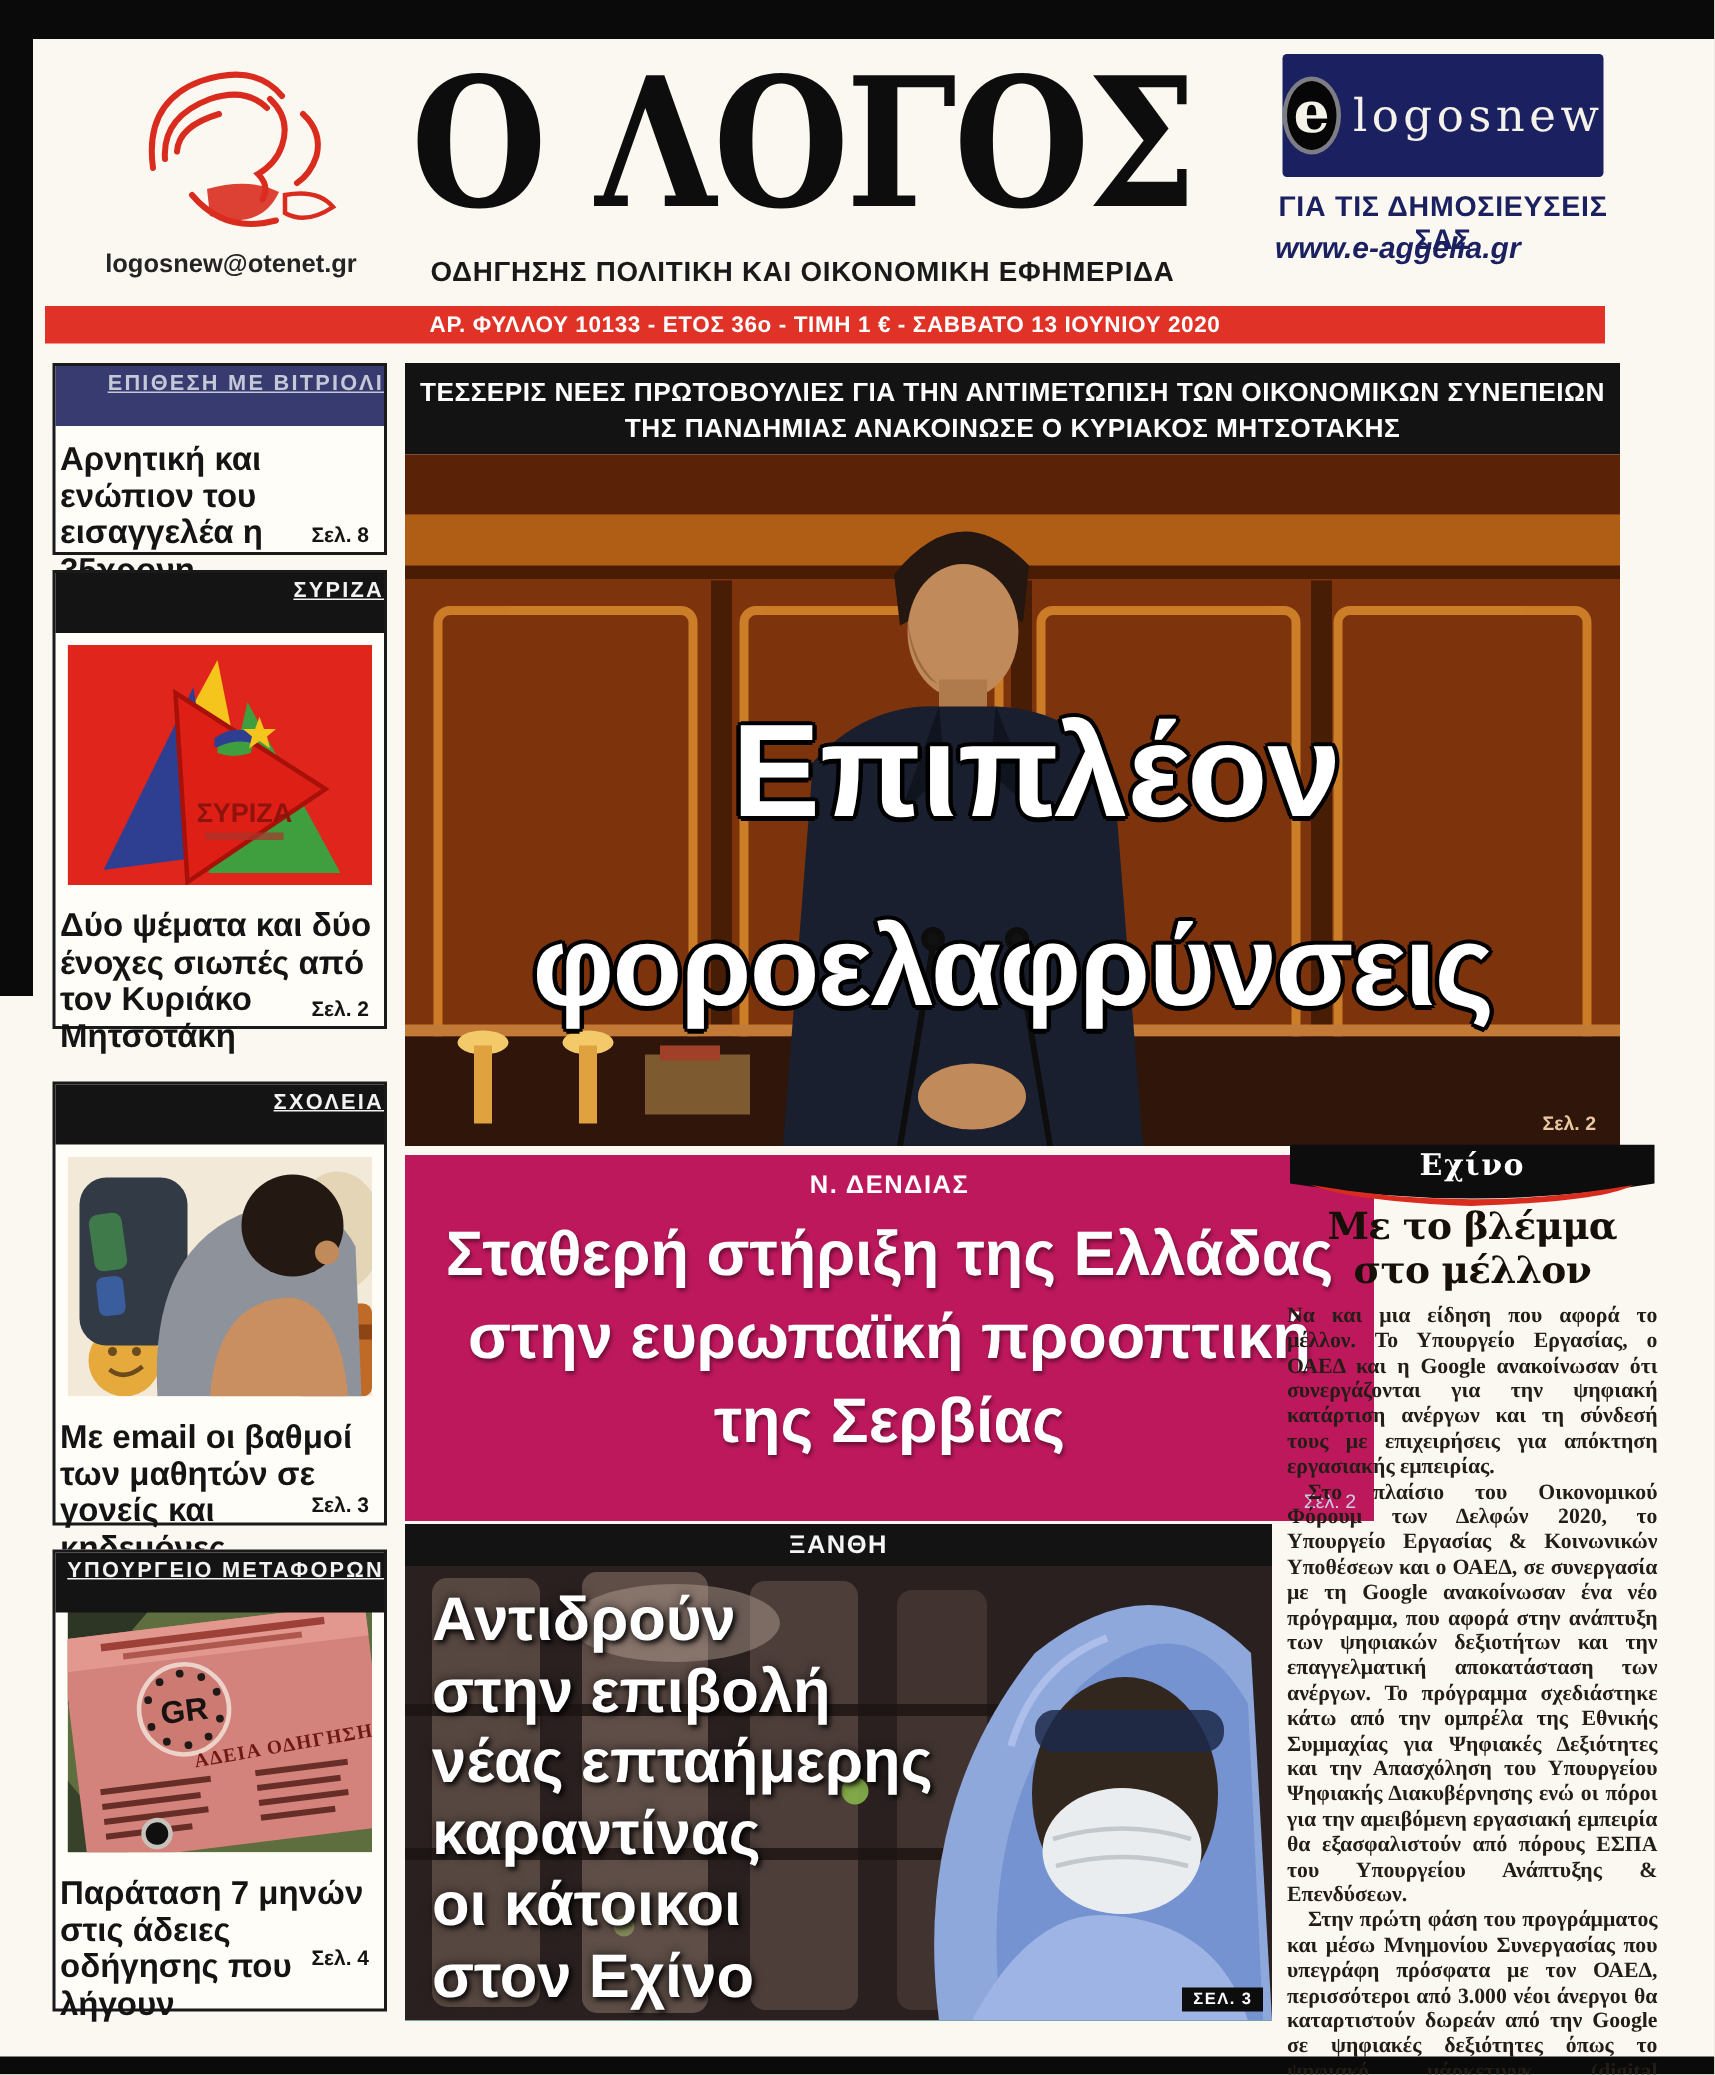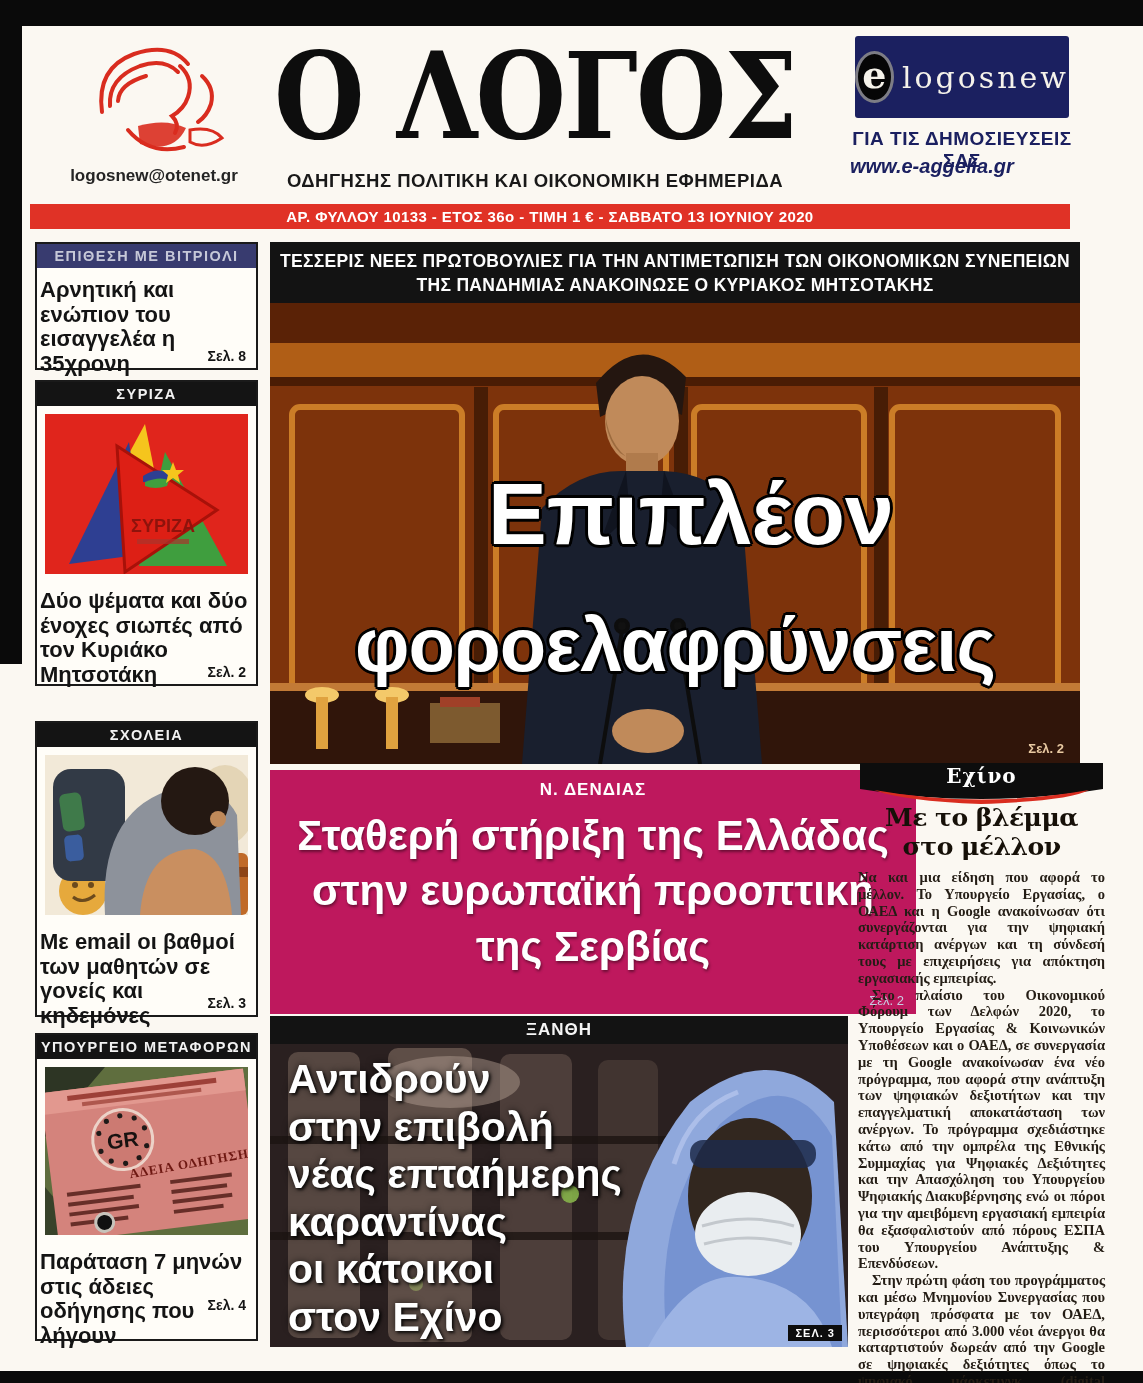--- a/index.html
+++ b/index.html
@@ -38,23 +38,23 @@
     font-size:19px; font-weight:800; color:#1b2060; letter-spacing:0.5px; }
   .ad-url { left:850px; top:155px; width:224px; text-align:left;
     font-size:20px; font-weight:bold; font-style:italic; color:#1b2060; }
 
   .issue-bar { left:30px; top:204px; width:1040px; height:25px; background:#e03226;
     color:#fff; text-align:center; line-height:25px; font-size:15px; font-weight:bold;
     letter-spacing:0.4px; }
 
   
   .sbox { left:35px; width:223px; background:#fffdf8; border:2px solid #1a1a1a; }
-  .sbox-head { height:24px; line-height:24px; text-align:center;
+  .sbox-head { height:40px; line-height:24px; text-align:right;
     font-size:14.5px; font-weight:bold; letter-spacing:1.5px;
-    background:#141414; color:#f2f2f2; }
+    background:#141414; color:#f2f2f2;text-decoration:underline; }
   .sbox-head.navy { background:#383b6f; color:#c6c8d8; }
   .sbox-img { margin:8px; overflow:hidden; }
   .sbox-img svg { display:block; }
   .sbox-headline { font-weight:bold; text-align:left; color:#141414;
     font-size:22px; line-height:1.12; padding:7px 3px 0; }
   .sbox-page { position:absolute; bottom:4px; right:10px; font-weight:bold; font-size:14px; }
   #sbox1 { top:242px; height:128px; }
   #sbox1 .sbox-headline { padding-top:10px; }
   #sbox2 { top:380px; height:306px; }
   #sbox3 { top:721px; height:296px; }

